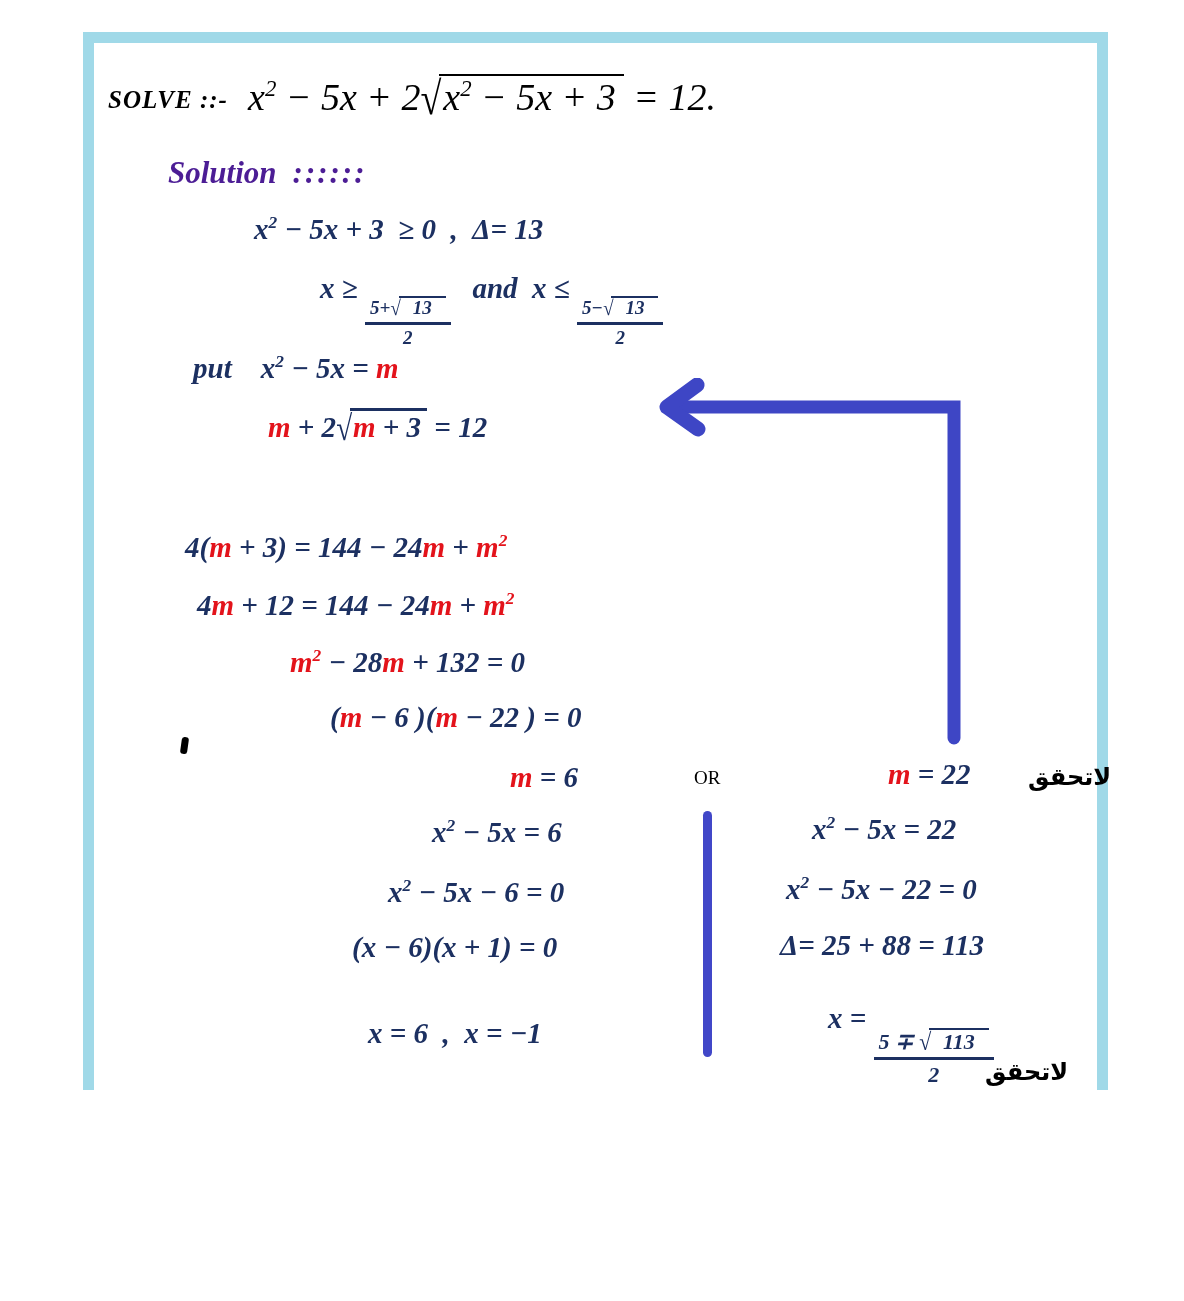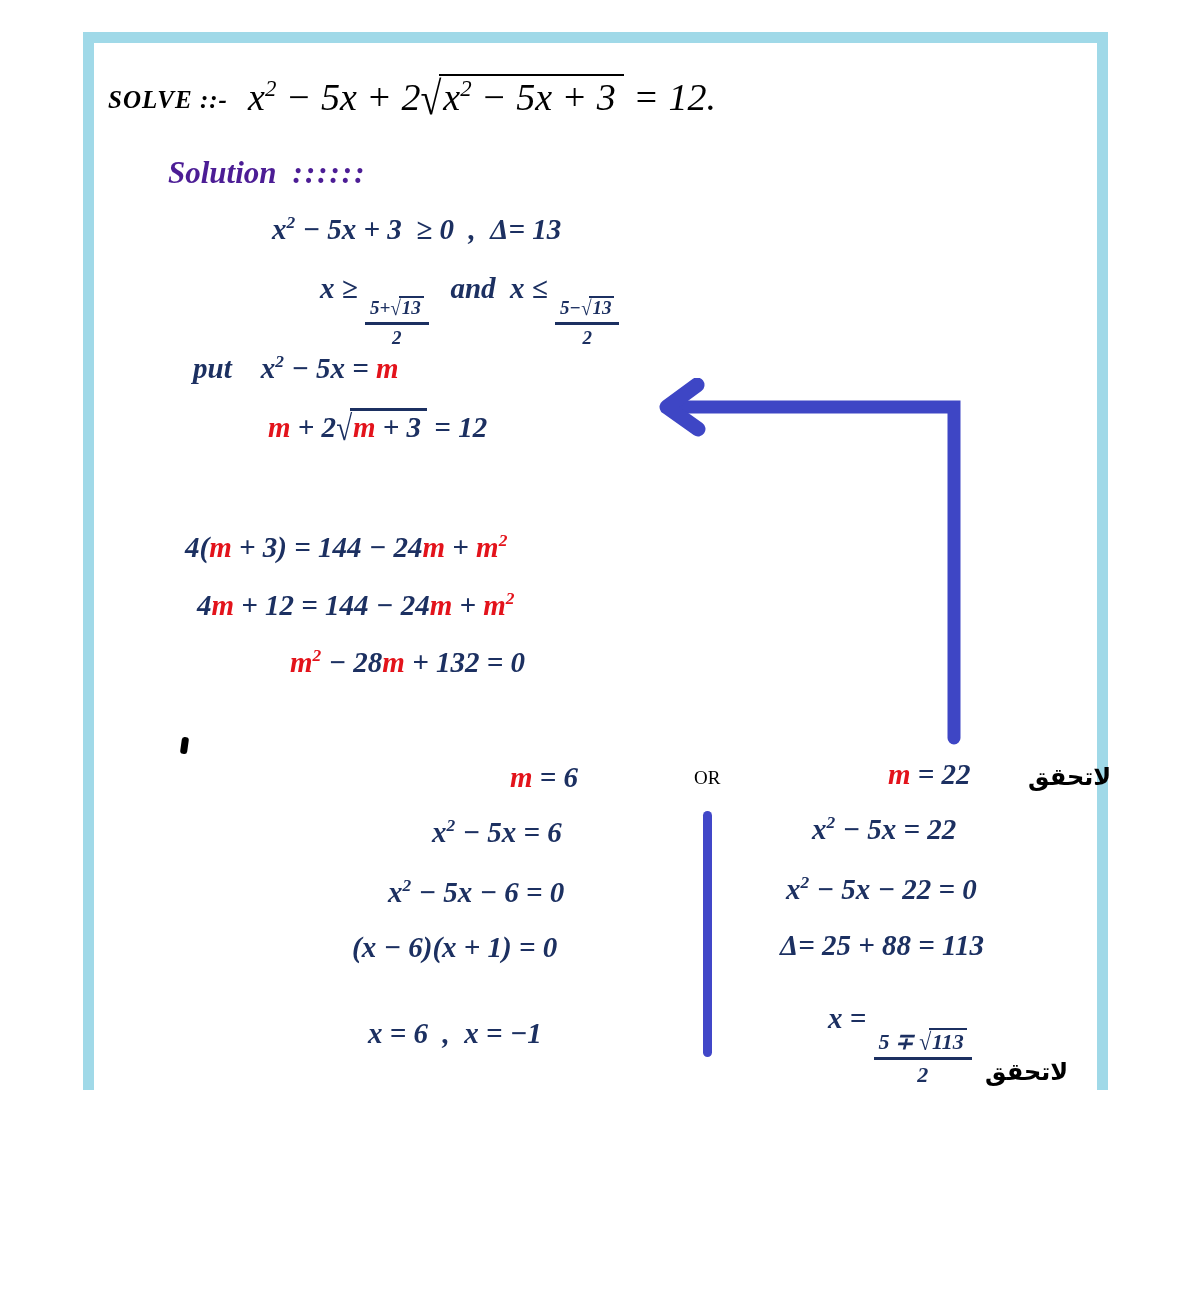--- a/index.html
+++ b/index.html
@@ -14,21 +14,21 @@
   sup.sp{font-size:0.60em;font-style:italic;vertical-align:super;line-height:0;}
   
   .sqrt{display:inline-block;white-space:pre;}
   .rad{display:inline-block;transform:scaleY(1.22) translateY(1px);margin-right:-2px;}
   .vinc{display:inline-block;border-top:3.5px solid currentColor;padding:1px 6px 0 3px;line-height:1.05;}
   
   .frac{display:inline-flex;flex-direction:column;align-items:center;text-align:center;
         font-size:19px;line-height:1.25;vertical-align:-0.85em;}
   .frac .num{border-bottom:3px solid currentColor;padding:0 5px 2px 5px;white-space:pre;}
   .frac .den{padding-top:1px;}
-  .frac .vinc{border-top:2.5px solid currentColor;padding:0 3px;}
+  .frac .vinc{border-top:2.5px solid currentColor;padding:0 14px;}
   .frac .rad{transform:scaleY(1.1);}
   .frac.fl{font-size:22px;vertical-align:-0.95em;}
   
   .solve{position:absolute;left:108px;top:86px;font-size:25px;font-weight:bold;font-style:italic;
          color:#000;letter-spacing:1px;}
   .eq-top{position:absolute;left:248px;top:74px;font-size:38px;font-weight:normal;font-style:italic;
           color:#000;white-space:pre;}
   .eq-top .vinc{border-top:2.5px solid #000;padding:2px 8px 0 4px;}
   .soln{position:absolute;left:168px;top:155px;font-size:31px;font-weight:bold;font-style:italic;
         color:#4c1d95;white-space:pre;}
@@ -51,35 +51,36 @@
 <body>
 
 <div class="canvas">
   <div class="frame"></div>
 
   <div class="solve">SOLVE ::-</div>
   <div class="eq-top"><span>x</span><sup class="sp">2</sup><span> − 5x + 2</span><span class="sqrt"><span class="rad">√</span><span class="vinc"><span>x</span><sup class="sp">2</sup><span> − 5x + 3</span></span></span><span> = 12.</span></div>
 
   <div class="soln"><span>Solution</span><span class="dots">::::::</span></div>
 
-  <div class="math" style="left:272px;top:213px"><span>x</span><sup class="sp">2</sup><span> − 5x + 3  ≥ 0  ,  Δ= 13</span></div>
+  <div class="math" style="left:254px;top:213px"><span>x</span><sup class="sp">2</sup><span> − 5x + 3  ≥ 0  ,  Δ= 13</span></div>
 
   <div class="math" style="left:320px;top:272px"><span>x ≥ </span><span class="frac"><span class="num"><span>5+</span><span class="sqrt"><span class="rad">√</span><span class="vinc">13</span></span></span><span class="den">2</span></span><span>   and  x ≤ </span><span class="frac"><span class="num"><span>5−</span><span class="sqrt"><span class="rad">√</span><span class="vinc">13</span></span></span><span class="den">2</span></span></div>
 
   <div class="math" style="left:193px;top:352px"><span>put</span><span>    </span><span>x</span><sup class="sp">2</sup><span> − 5x = </span><span class="r">m</span></div>
 
   <div class="math" style="left:268px;top:408px"><span class="r">m</span><span> + 2</span><span class="sqrt"><span class="rad">√</span><span class="vinc"><span class="r">m</span><span> + 3</span></span></span><span> = 12</span></div>
 
 
   <div class="math" style="left:185px;top:531px"><span>4(</span><span class="r">m</span><span> + 3) = 144 − 24</span><span class="r">m</span><span> + </span><span class="r">m</span><sup class="sp r">2</sup></div>
 
   <div class="math" style="left:197px;top:589px"><span>4</span><span class="r">m</span><span> + 12 = 144 − 24</span><span class="r">m</span><span> + </span><span class="r">m</span><sup class="sp r">2</sup></div>
 
   <div class="math" style="left:290px;top:646px"><span class="r">m</span><sup class="sp r">2</sup><span> − 28</span><span class="r">m</span><span> + 132 = 0</span></div>
 
+  <div class="math" style="left:330px;top:701px"><span>(</span><span class="r">m</span><span> − 6 )(</span><span class="r">m</span><span> − 22 ) = 0</span></div>
 
   <div class="stray"></div>
 
   <div class="math" style="left:510px;top:761px"><span class="r">m</span><span> = 6</span></div>
   <div class="or">OR</div>
   <div class="math" style="left:888px;top:758px"><span class="r">m</span><span> = 22</span></div>
   <div class="ar" style="left:1028px;top:763px">لاتحقق</div>
 
   <div class="math" style="left:432px;top:816px"><span>x</span><sup class="sp">2</sup><span> − 5x = 6</span></div>
   <div class="math" style="left:388px;top:876px"><span>x</span><sup class="sp">2</sup><span> − 5x − 6 = 0</span></div>

